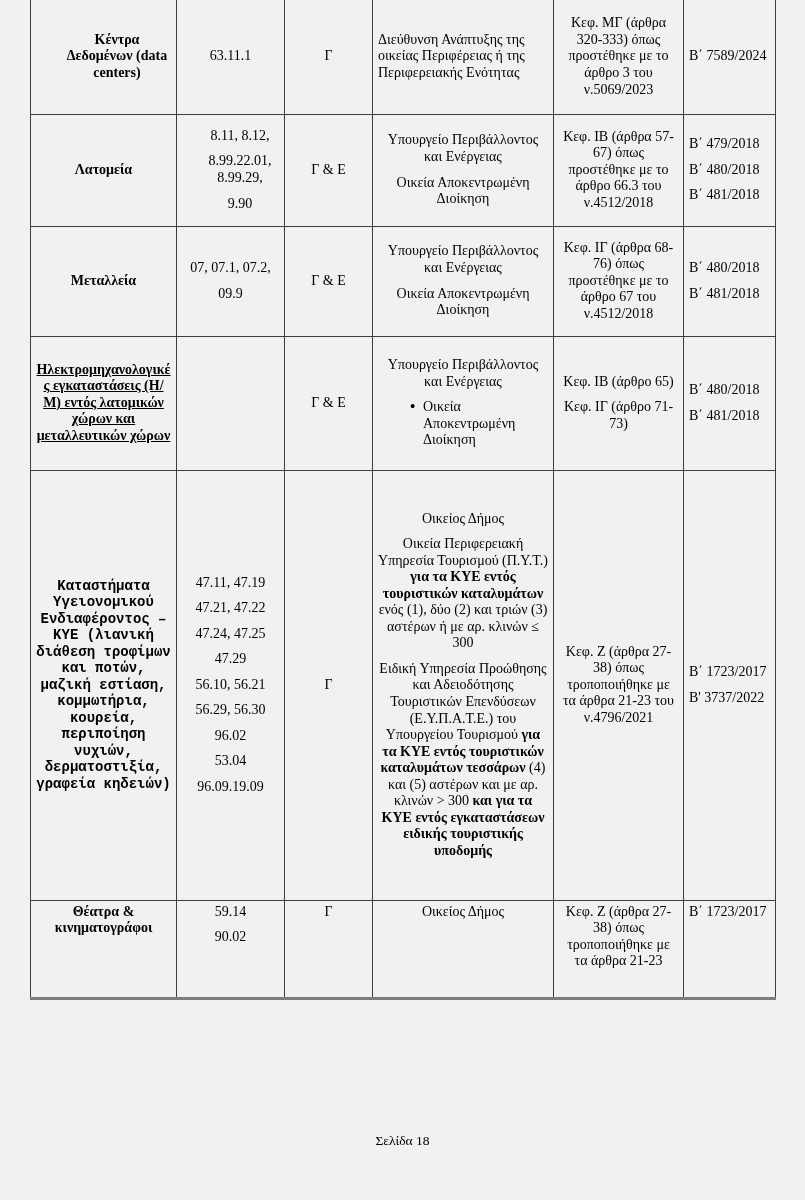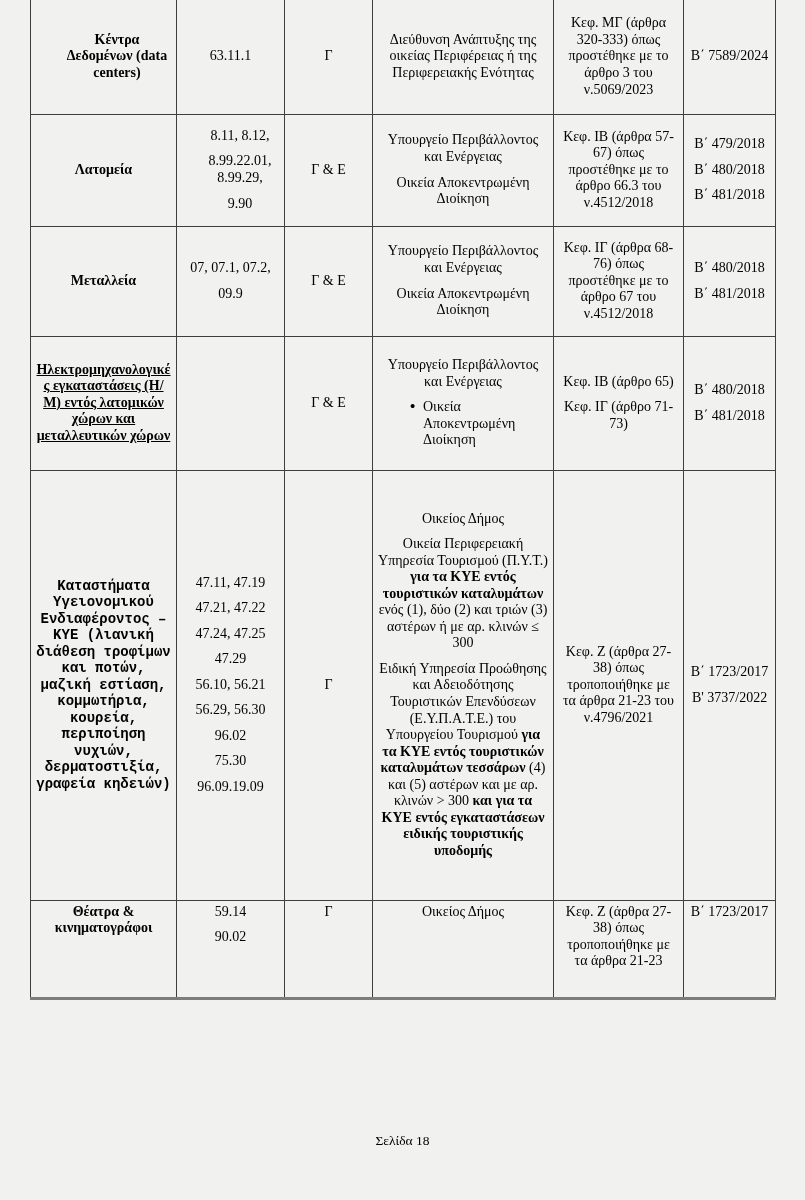--- a/index.html
+++ b/index.html
@@ -18,21 +18,21 @@
     border:1.5px solid #3e3e3e;
     padding:3px 5px;
     font-size:14px;line-height:1.18;
     vertical-align:middle;
     overflow-wrap:break-word;
     word-break:break-word;
   }
   tr:first-child td{border-top:none;}
   tr:last-child td{border-bottom:3px solid #7d7d7d;}
   .align-center{text-align:center;}
-  .align-left{text-align:center;}
+  .align-left{text-align:left;}
   .bold{font-weight:bold;}
   .section-cell{
     font-weight:bold;text-align:center;
     font-size:14.5px;letter-spacing:.2px;
     padding:6px 4px;
   }
   td p{margin:0;}
   td p + p, td .bullet-item{margin-top:9px;}
   .bullet-item{
     position:relative;text-align:left;
@@ -156,21 +156,21 @@
             <p><span>Καταστήματα Υγειονομικού Ενδιαφέροντος – ΚΥΕ (λιανική διάθεση τροφίμων και ποτών, μαζική εστίαση, κομμωτήρια, κουρεία, περιποίηση νυχιών, δερματοστιξία, γραφεία κηδειών)</span></p>
           </td>
           <td class="cell align-center" style="vertical-align: middle;">
             <p><span>47.11, 47.19</span></p>
             <p><span>47.21, 47.22</span></p>
             <p><span>47.24, 47.25</span></p>
             <p><span>47.29</span></p>
             <p><span>56.10, 56.21</span></p>
             <p><span>56.29, 56.30</span></p>
             <p><span>96.02</span></p>
-            <p><span>75.30</span></p>
+            <p><span>53.04</span></p>
             <p><span>96.09.19.09</span></p>
           </td>
           <td class="cell align-center" style="vertical-align: middle;">
             <p><span>Γ</span></p>
           </td>
           <td class="cell align-center" style="vertical-align: middle;">
             <p><span>Οικείος Δήμος</span></p>
             <p><span>Οικεία Περιφερειακή Υπηρεσία Τουρισμού (Π.Υ.Τ.) </span><b>για τα ΚΥΕ εντός τουριστικών καταλυμάτων</b><span> ενός (1), δύο (2) και τριών (3) αστέρων ή με αρ. κλινών ≤ 300</span></p>
             <p><span>Ειδική Υπηρεσία Προώθησης και Αδειοδότησης Τουριστικών Επενδύσεων (Ε.Υ.Π.Α.Τ.Ε.) του Υπουργείου Τουρισμού </span><b>για τα ΚΥΕ εντός τουριστικών καταλυμάτων τεσσάρων</b><span> (4) και (5) αστέρων και με αρ. κλινών &gt; 300 </span><b>και για τα ΚΥΕ εντός εγκαταστάσεων ειδικής τουριστικής υποδομής</b></p>
           </td>

